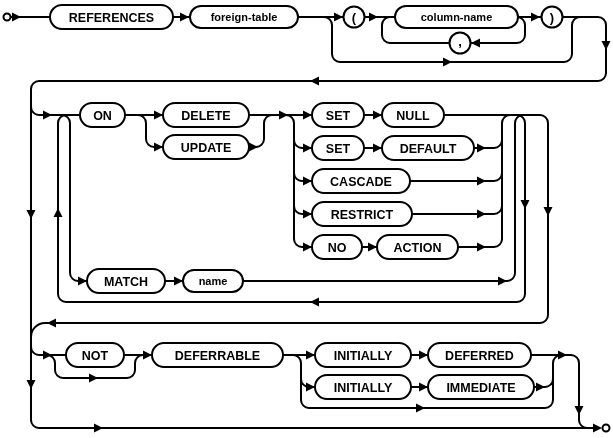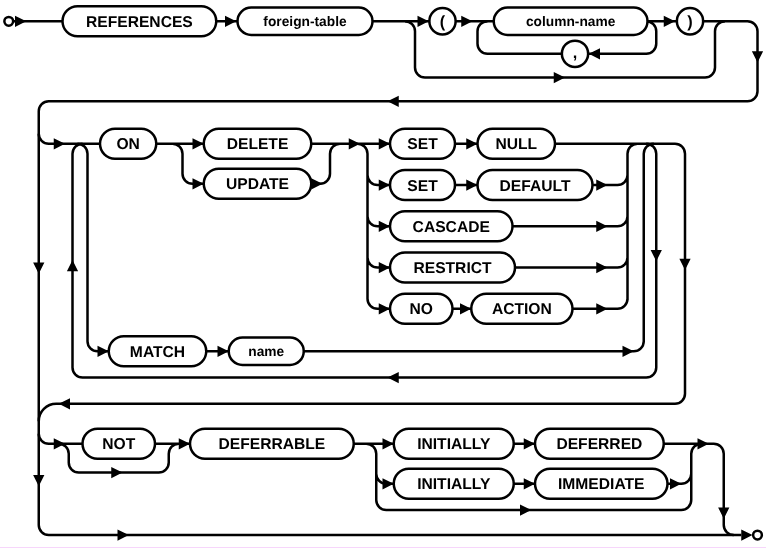--- a/index.html
+++ b/index.html
@@ -4,21 +4,21 @@
 <style>
   html, body {
     margin: 0;
     padding: 0;
     background: #ffffff;
     font-family: "Liberation Sans", sans-serif;
   }
   .diagram-wrap {
     width: 613px;
     height: 438px;
-    background: #d946ef;
+    background: #84cc16;
     overflow: hidden;
   }
   svg { display: block; }
   .track {
     fill: none;
     stroke: #000000;
     stroke-width: 2;
   }
   .arrowheads { fill: #000000; stroke: none; }
   .bubble {

